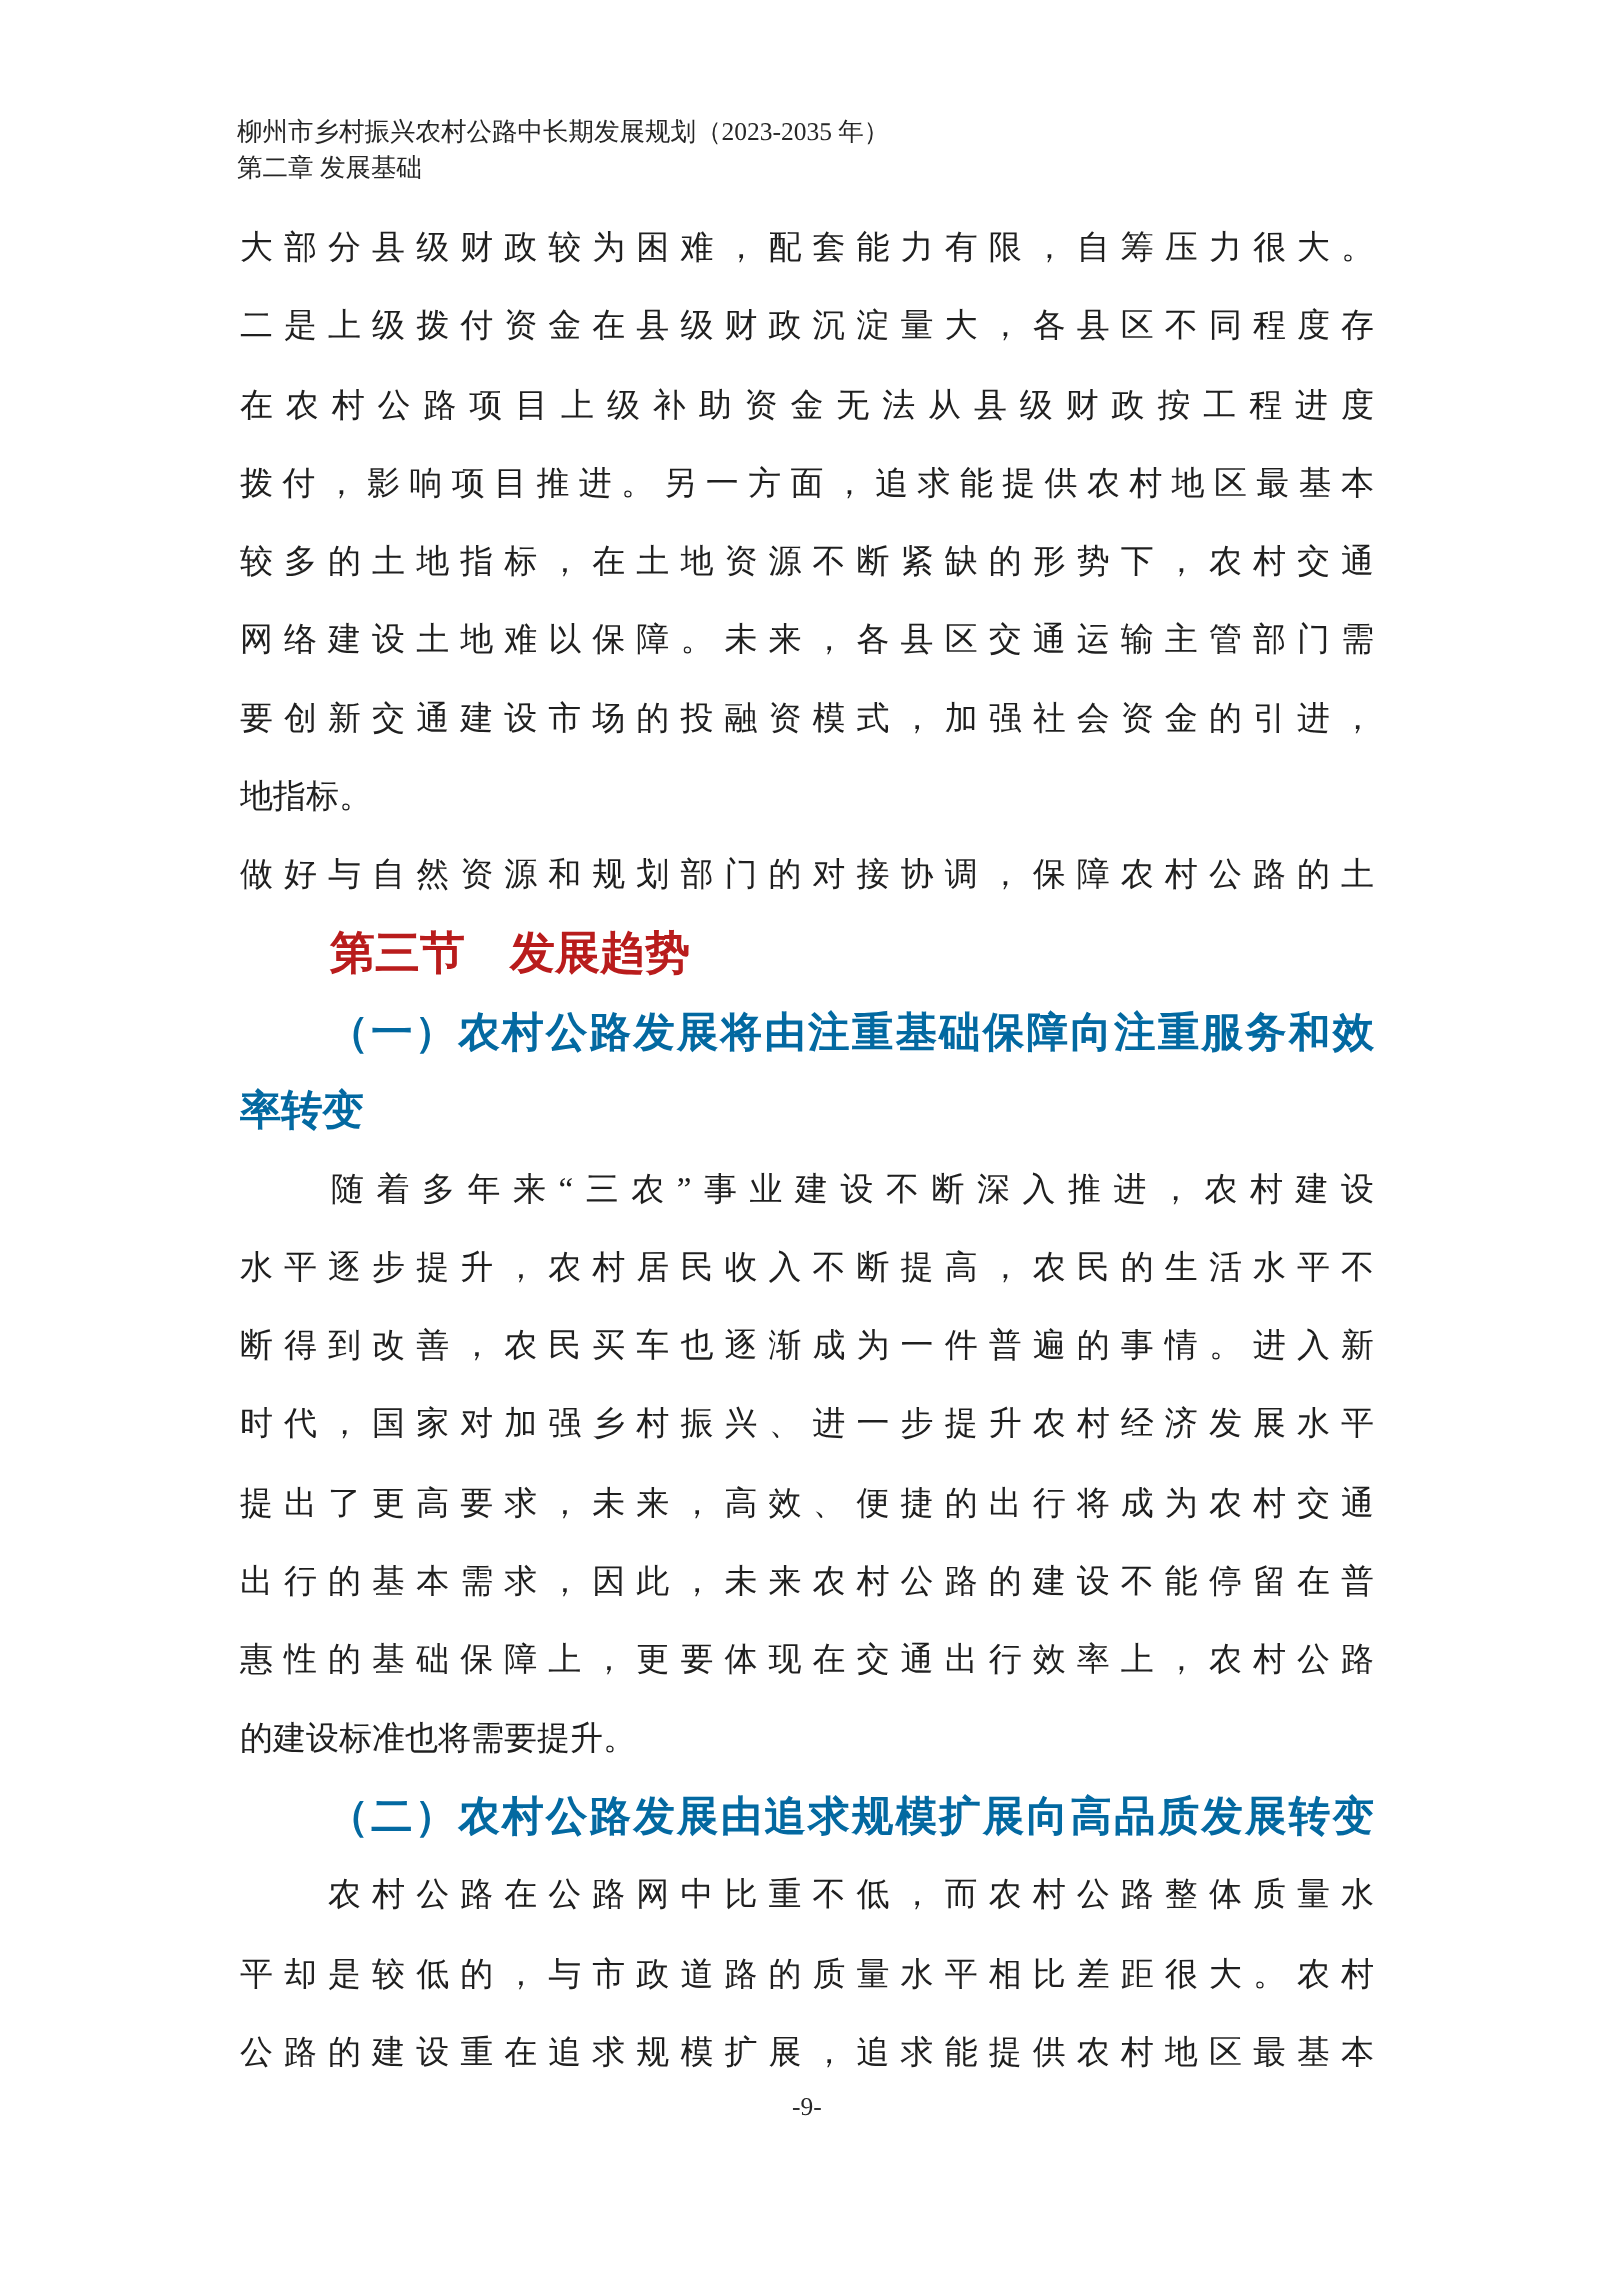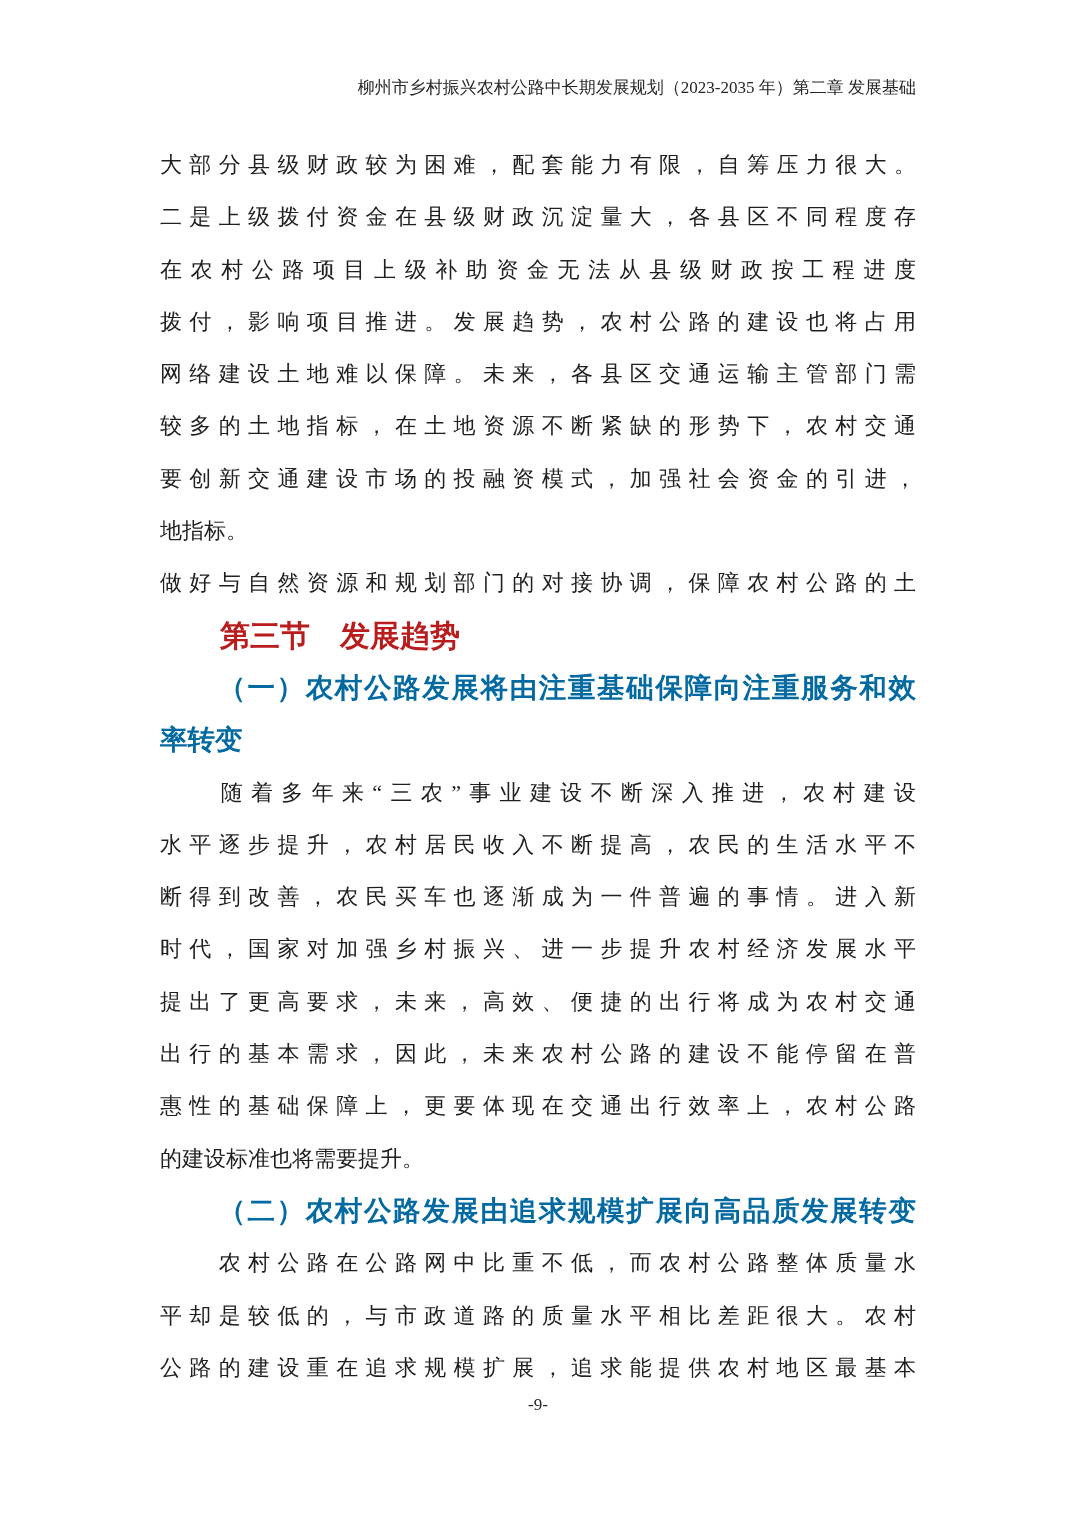--- a/index.html
+++ b/index.html
@@ -7,22 +7,22 @@
     position:relative;
     width:1074px; height:1520px;
     margin:0 auto;
     background:#ffffff;
     font-family:"Liberation Serif","DejaVu Serif",serif;
     color:#1f1f1f;
     overflow:hidden;
   }
   .header {
     position:absolute; top:76px; left:158px; width:758px;
-    display:flex; justify-content:flex-end;
-    font-size:17px; line-height:24px; color:#262626;
+    display:flex; justify-content:center;
+    font-size:17px; line-height:24px; color:#262626;flex-direction:column;
   }
   .content {
     position:absolute; top:139px; left:160px; width:756px;
     font-size:28.9px; line-height:52.3px;
   }
   .tline { text-align:left; white-space:nowrap; }
   .tline.just {
     white-space:normal;
     text-align:justify;
     text-align-last:justify;
@@ -53,23 +53,23 @@
     <span>柳州市乡村振兴农村公路中长期发展规划（2023-2035 年）</span>
     <span>第二章 发展基础</span>
   </div>
 
   <div class="content">
 
     <div class="para">
         <div class="tline just">大部分县级财政较为困难，配套能力有限，自筹压力很大。</div>
         <div class="tline just">二是上级拨付资金在县级财政沉淀量大，各县区不同程度存</div>
         <div class="tline just">在农村公路项目上级补助资金无法从县级财政按工程进度</div>
-        <div class="tline just">拨付，影响项目推进。发展趋势，农村公路的建设也将占用</div>
+        <div class="tline just">拨付，影响项目推进。另一方面，追求能提供农村地区最基本</div>
+        <div class="tline just">较多的土地指标，在土地资源不断紧缺的形势下，农村交通</div>
         <div class="tline just">网络建设土地难以保障。未来，各县区交通运输主管部门需</div>
-        <div class="tline just">较多的土地指标，在土地资源不断紧缺的形势下，农村交通</div>
         <div class="tline just">要创新交通建设市场的投融资模式，加强社会资金的引进，</div>
         <div class="tline">地指标。</div>
         <div class="tline just">做好与自然资源和规划部门的对接协调，保障农村公路的土</div>
       </div>
 
     <div class="h1">第三节　发展趋势</div>
 
     <div class="h2">
         <div class="tline just">　　（一）农村公路发展将由注重基础保障向注重服务和效</div>
         <div class="tline">率转变</div>

